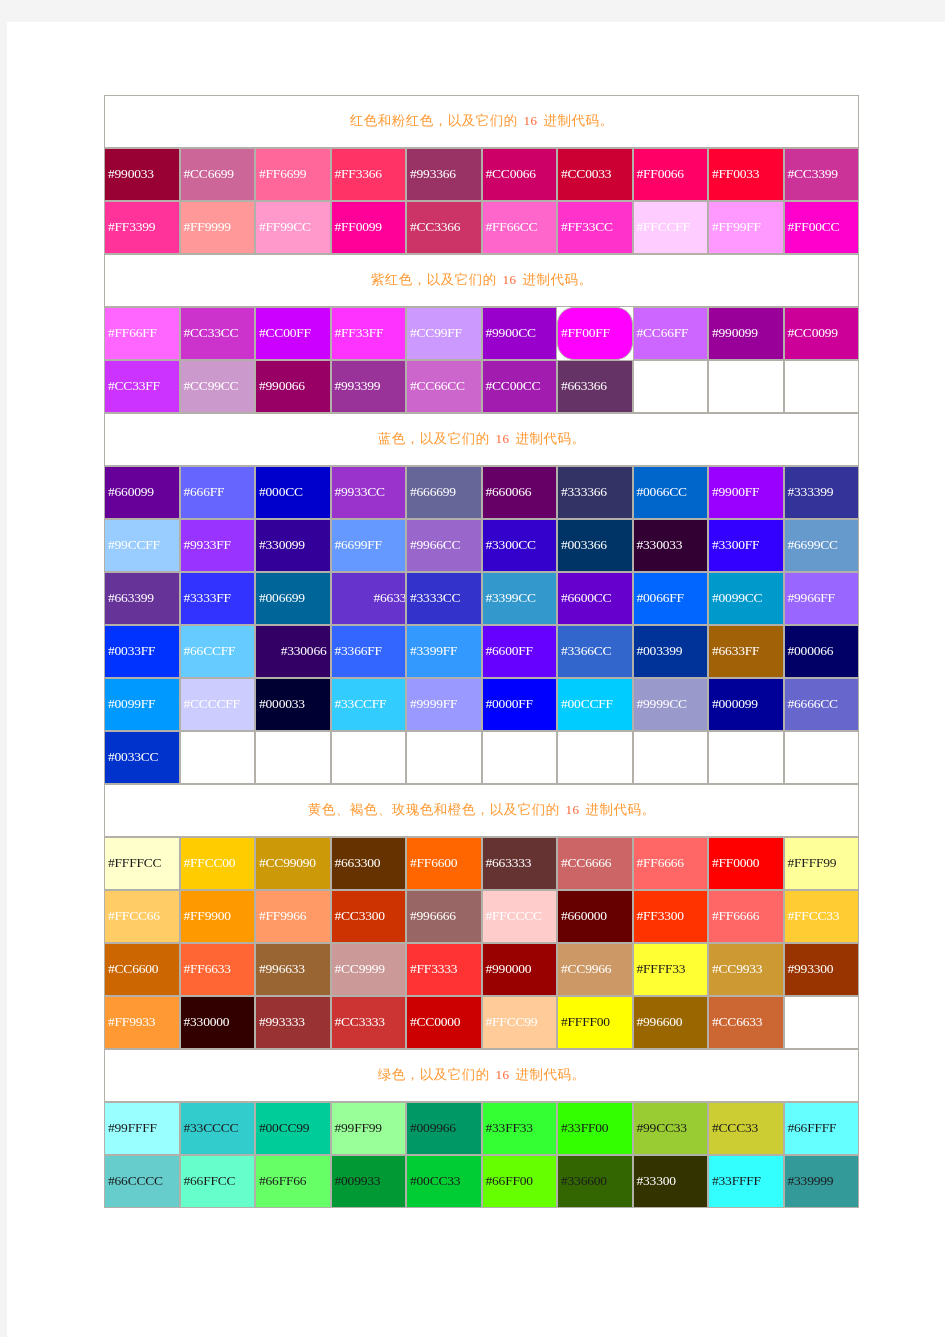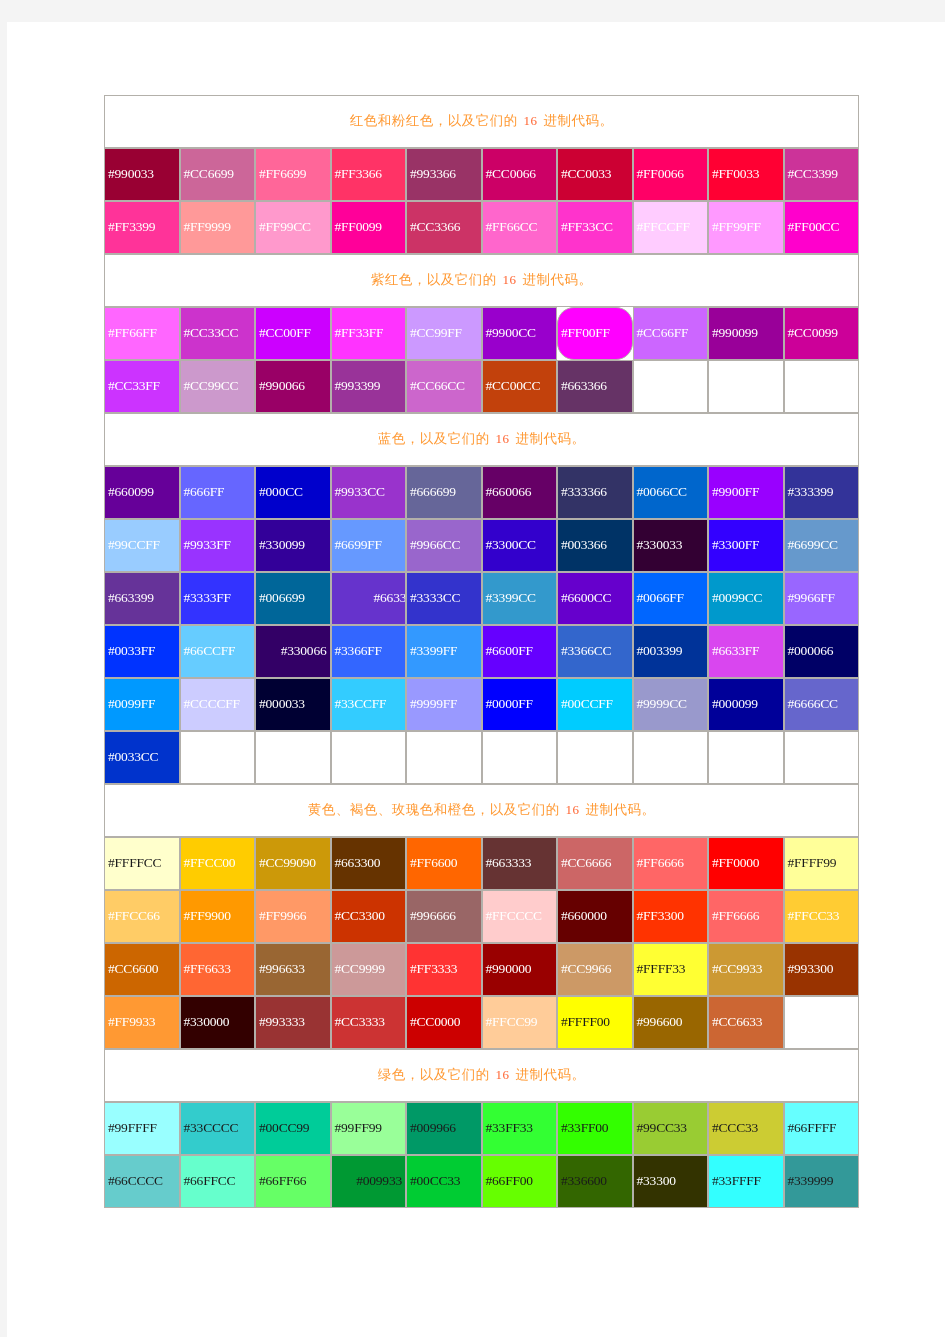--- a/index.html
+++ b/index.html
@@ -116,21 +116,21 @@
             <td class="swatch txt-light" style="background: rgb(204, 102, 255);">#CC66FF</td>
             <td class="swatch txt-light" style="background: rgb(153, 0, 153);">#990099</td>
             <td class="swatch txt-light" style="background: rgb(204, 0, 153);">#CC0099</td>
           </tr>
           <tr>
             <td class="swatch txt-light" style="background: rgb(204, 51, 255);">#CC33FF</td>
             <td class="swatch txt-light" style="background: rgb(204, 153, 204);">#CC99CC</td>
             <td class="swatch txt-light" style="background: rgb(153, 0, 102);">#990066</td>
             <td class="swatch txt-light" style="background: rgb(153, 51, 153);">#993399</td>
             <td class="swatch txt-light" style="background: rgb(204, 102, 204);">#CC66CC</td>
-            <td class="swatch txt-light" style="background: #c2410c; margin-left: 20px;">#CC00CC</td>
+            <td class="swatch txt-light" style="background: #a21caf; margin-left: 20px;">#CC00CC</td>
             <td class="swatch txt-light" style="background: rgb(102, 51, 102);">#663366</td>
             <td class="swatch empty txt-dark" style="background: rgb(255, 255, 255);"></td>
             <td class="swatch empty txt-dark" style="background: rgb(255, 255, 255);"></td>
             <td class="swatch empty txt-dark" style="background: rgb(255, 255, 255);"></td>
           </tr>
           <tr>
             <td class="section-head" colspan="10"><span>蓝色，以及它们的 </span><span class="hex-num">16</span><span> 进制代码。</span></td>
           </tr>
           <tr>
             <td class="swatch txt-light" style="background: rgb(102, 0, 153);">#660099</td>
@@ -170,21 +170,21 @@
           </tr>
           <tr>
             <td class="swatch txt-light" style="background: rgb(0, 51, 255);">#0033FF</td>
             <td class="swatch txt-light" style="background: rgb(102, 204, 255);">#66CCFF</td>
             <td class="swatch txt-light" style="background: rgb(51, 0, 102); text-align: right;">#330066</td>
             <td class="swatch txt-light" style="background: rgb(51, 102, 255);">#3366FF</td>
             <td class="swatch txt-light" style="background: rgb(51, 153, 255);">#3399FF</td>
             <td class="swatch txt-light" style="background: rgb(102, 0, 255);">#6600FF</td>
             <td class="swatch txt-light" style="background: rgb(51, 102, 204);">#3366CC</td>
             <td class="swatch txt-light" style="background: rgb(0, 51, 153);">#003399</td>
-            <td class="swatch txt-light" style="background: #d946ef;">#6633FF</td>
+            <td class="swatch txt-light" style="background: #a16207;">#6633FF</td>
             <td class="swatch txt-light" style="background: rgb(0, 0, 102);">#000066</td>
           </tr>
           <tr>
             <td class="swatch txt-light" style="background: rgb(0, 153, 255);">#0099FF</td>
             <td class="swatch txt-light" style="background: rgb(204, 204, 255);">#CCCCFF</td>
             <td class="swatch txt-light" style="background: rgb(0, 0, 51);">#000033</td>
             <td class="swatch txt-light" style="background: rgb(51, 204, 255);">#33CCFF</td>
             <td class="swatch txt-light" style="background: rgb(153, 153, 255);">#9999FF</td>
             <td class="swatch txt-light" style="background: rgb(0, 0, 255);">#0000FF</td>
             <td class="swatch txt-light" style="background: rgb(0, 204, 255);">#00CCFF</td>
@@ -267,21 +267,21 @@
             <td class="swatch txt-dark" style="background: rgb(51, 255, 51);">#33FF33</td>
             <td class="swatch txt-dark" style="background: rgb(51, 255, 0);">#33FF00</td>
             <td class="swatch txt-dark" style="background: rgb(153, 204, 51);">#99CC33</td>
             <td class="swatch txt-dark" style="background: rgb(204, 204, 51);">#CCC33</td>
             <td class="swatch txt-dark" style="background: rgb(102, 255, 255);">#66FFFF</td>
           </tr>
           <tr>
             <td class="swatch txt-dark" style="background: rgb(102, 204, 204);">#66CCCC</td>
             <td class="swatch txt-dark" style="background: rgb(102, 255, 204);">#66FFCC</td>
             <td class="swatch txt-dark" style="background: rgb(102, 255, 102);">#66FF66</td>
-            <td class="swatch txt-dark" style="background: rgb(0, 153, 51); text-align: right;">#009933</td>
+            <td class="swatch txt-dark" style="background: rgb(0, 153, 51);">#009933</td>
             <td class="swatch txt-dark" style="background: rgb(0, 204, 51);">#00CC33</td>
             <td class="swatch txt-dark" style="background: rgb(102, 255, 0);">#66FF00</td>
             <td class="swatch txt-dark" style="background: rgb(51, 102, 0);">#336600</td>
             <td class="swatch txt-light" style="background: rgb(51, 51, 0);">#33300</td>
             <td class="swatch txt-dark" style="background: rgb(51, 255, 255);">#33FFFF</td>
             <td class="swatch txt-dark" style="background: rgb(51, 153, 153);">#339999</td>
           </tr>
         </tbody>
     </table>
   </div>

